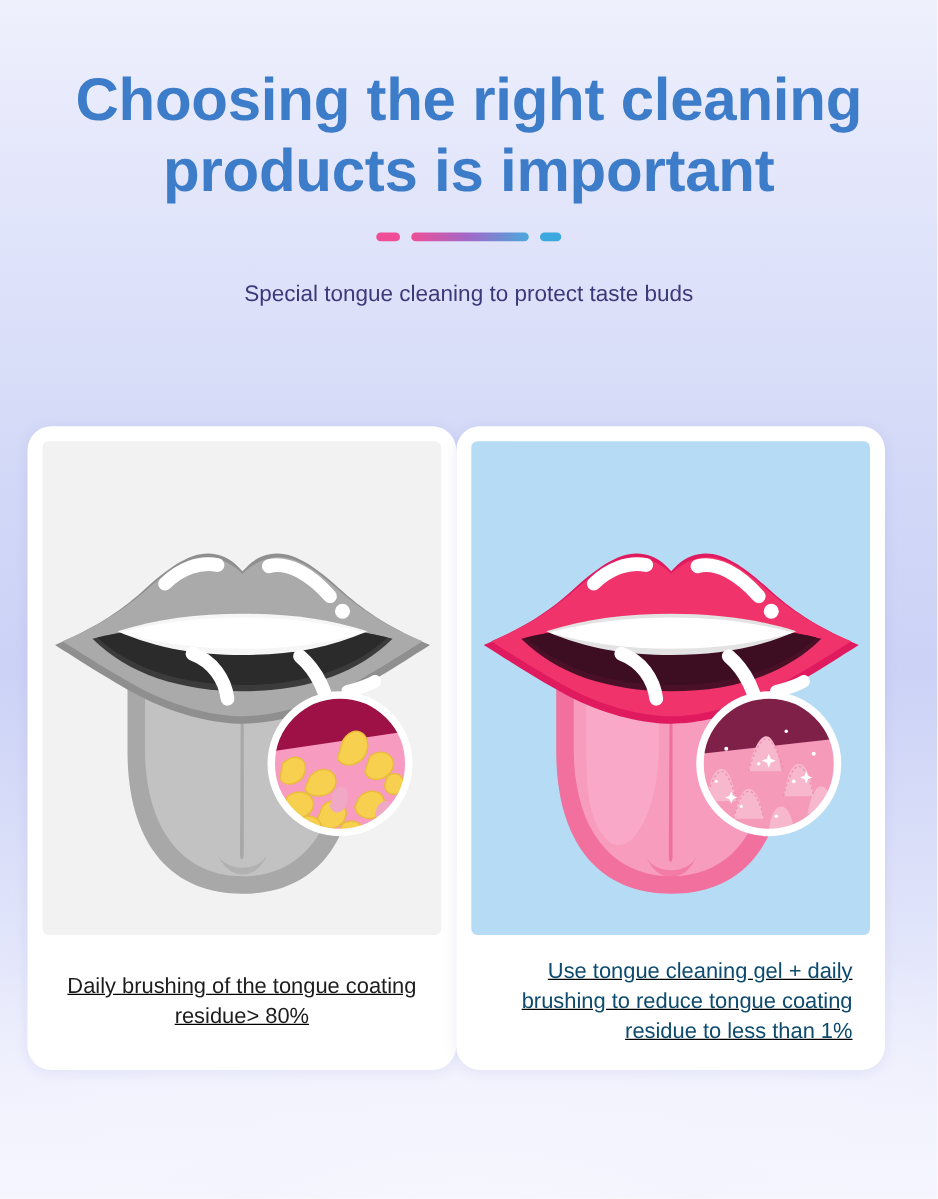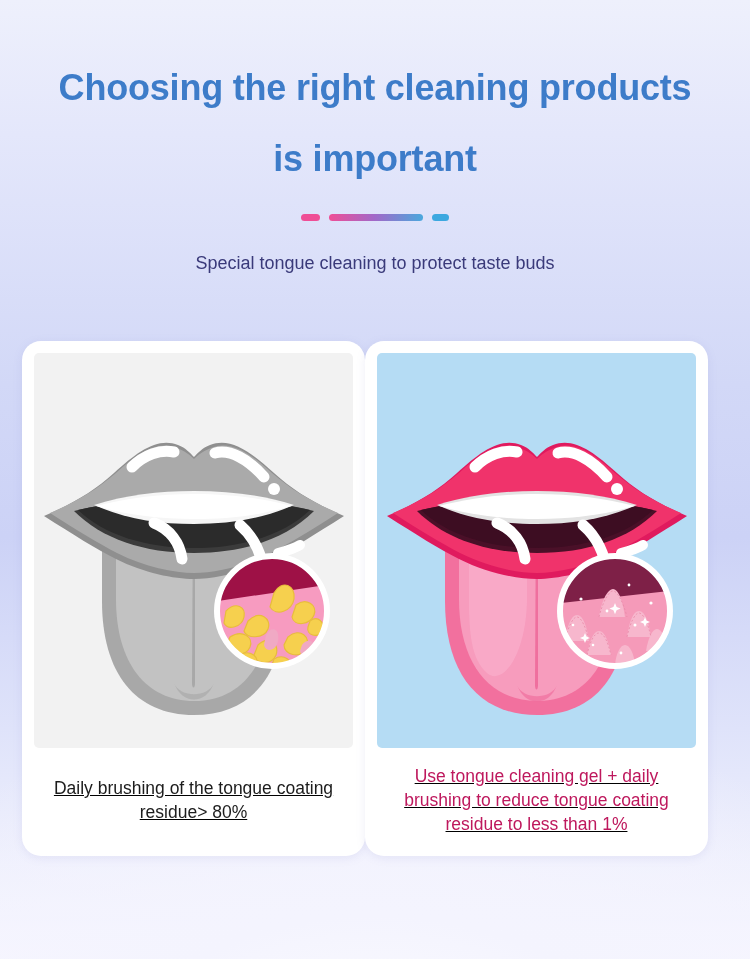--- a/index.html
+++ b/index.html
@@ -16,23 +16,23 @@
     background:
       radial-gradient(130% 75% at 50% 118%, #ffffff 0%, #f4f4fe 30%, rgba(244,244,254,0) 62%),
       linear-gradient(180deg, #eef0fc 0%, #e4e7fb 14%, #d2d8f7 40%, #ccd2f6 56%, #dfe3fa 76%, #eff0fd 90%, #f7f6ff 100%);
   }
 
   
   .header { position:absolute; left:0; right:0; top:52px; text-align:center; }
 
   .title {
     color:#3d7cc9;
-    font-size:36px;
+    font-size:48px;
     font-weight:bold;
-    line-height:71px;
+    line-height:57px;
     letter-spacing:-0.2px;
     padding:0 40px;
   }
 
   .divider {
     margin:20px auto 0;
     width:148px; height:7px;
     display:flex; align-items:center; justify-content:space-between;
   }
   .divider .seg-a { width:19px; height:7px; border-radius:4px; background:#ef4e96; }
@@ -79,21 +79,21 @@
 
   .caption {
     flex:1;
     display:flex; align-items:center; justify-content:center;
     text-align:center;
     padding:4px 14px 8px;
     font-size:17.5px;
     line-height:24px;
   }
   .caption.dark   { color:#1c1c1c; }
-  .caption.violet { color:#be185d; }
+  .caption.violet { color:#0c4a6e;text-align:right; }
 </style>
 </head>
 <body>
 
 <div id="page">
 
   <div class="header">
 
     <div class="title">Choosing the right cleaning products is important</div>
 

